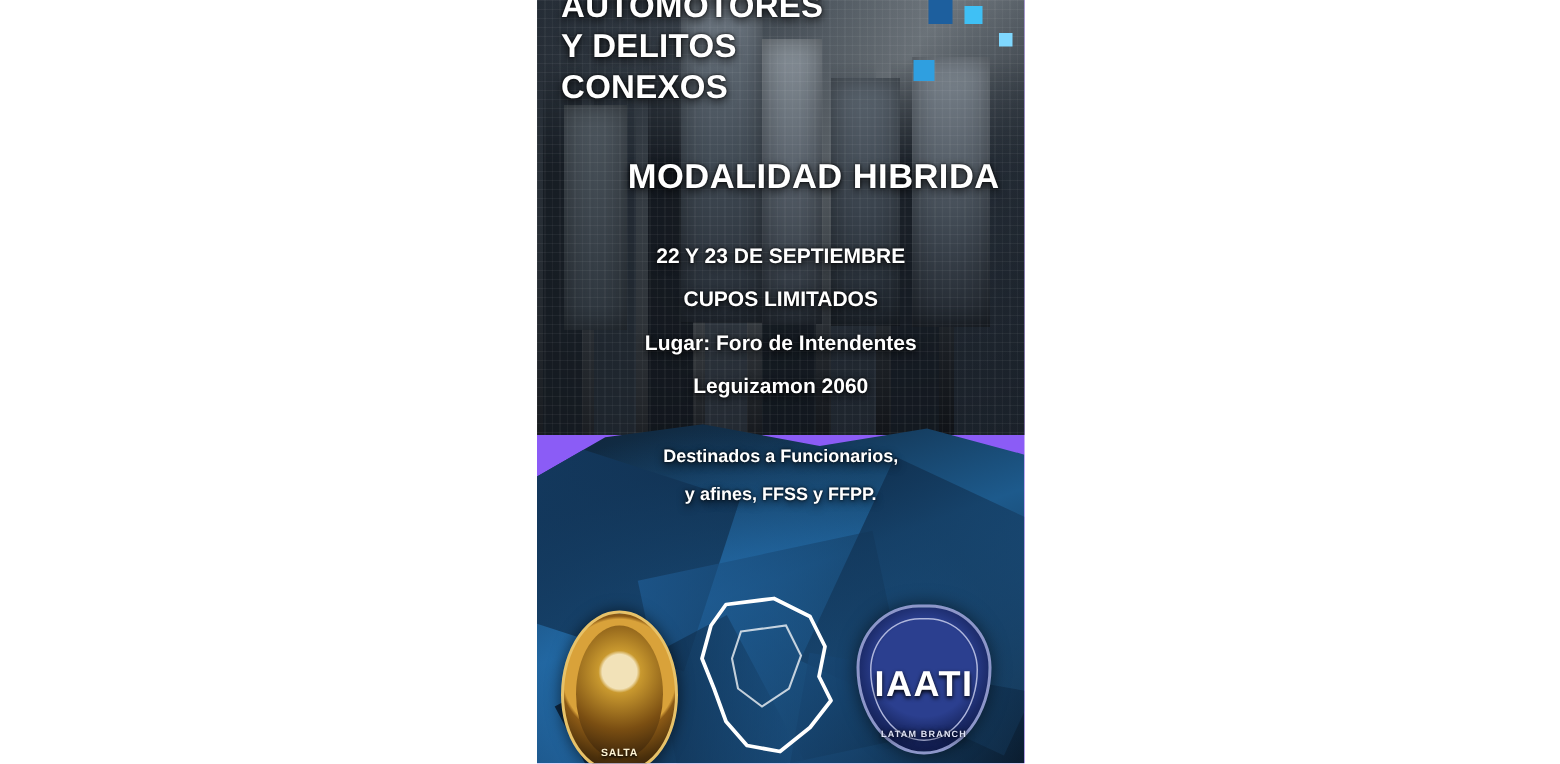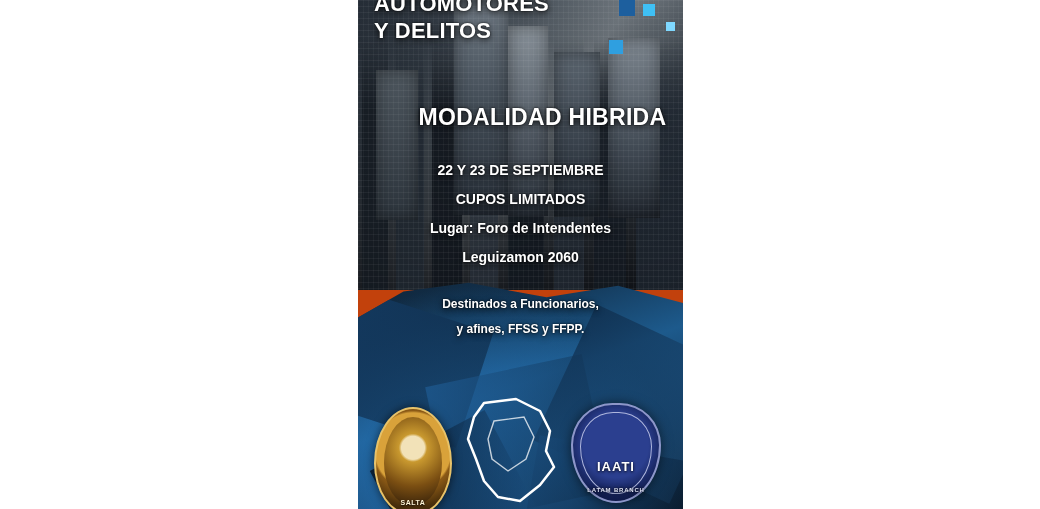--- a/index.html
+++ b/index.html
@@ -21,21 +21,21 @@
   }
 
   
   .poster {
     position: absolute;
     left: 358px;
     top: 0;
     width: 325px;
     height: 509px;
     overflow: hidden;
-    background: #c2410c;
+    background: #8b5cf6;
   }
 
   
   .city {
     position: absolute;
     left: 0; top: 0;
     width: 100%;
     height: 290px;
     background:
       linear-gradient(180deg, rgba(15,20,26,0.30) 0%, rgba(10,14,18,0.55) 55%, rgba(8,10,14,0.85) 100%),
@@ -218,22 +218,22 @@
   }
   .logo-right .ring {
     position: absolute;
     inset: 7px;
     border: 1.5px solid #aeb6dd;
     border-radius: 46% 46% 50% 50% / 42% 42% 58% 58%;
   }
   .logo-right .iaati {
     position: absolute;
     left: 0; right: 0;
-    top: 54px;
-    font-size: 13px;
+    top: 38px;
+    font-size: 24px;
     font-weight: bold;
     color: #ffffff;
     letter-spacing: 1px;
     text-shadow: 0 1px 3px #000;
   }
   .logo-right .sub {
     position: absolute;
     left: 0; right: 0;
     bottom: 8px;
     font-size: 6px;
@@ -276,20 +276,21 @@
       <div class="facet f3"></div>
       <div class="facet f4"></div>
       <div class="facet f5"></div>
     </div>
 
     <div class="content">
 
       <div class="title">
         <div>AUTOMOTORES</div>
         <div>Y DELITOS</div>
+        <div>CONEXOS</div>
       </div>
 
       <div class="modalidad">MODALIDAD HIBRIDA</div>
 
       <div class="dates">
         <span class="ln">22 Y 23 DE SEPTIEMBRE</span>
         <span class="ln">CUPOS LIMITADOS</span>
         <span class="ln">Lugar: Foro de Intendentes</span>
         <span class="ln">Leguizamon 2060</span>
       </div>

